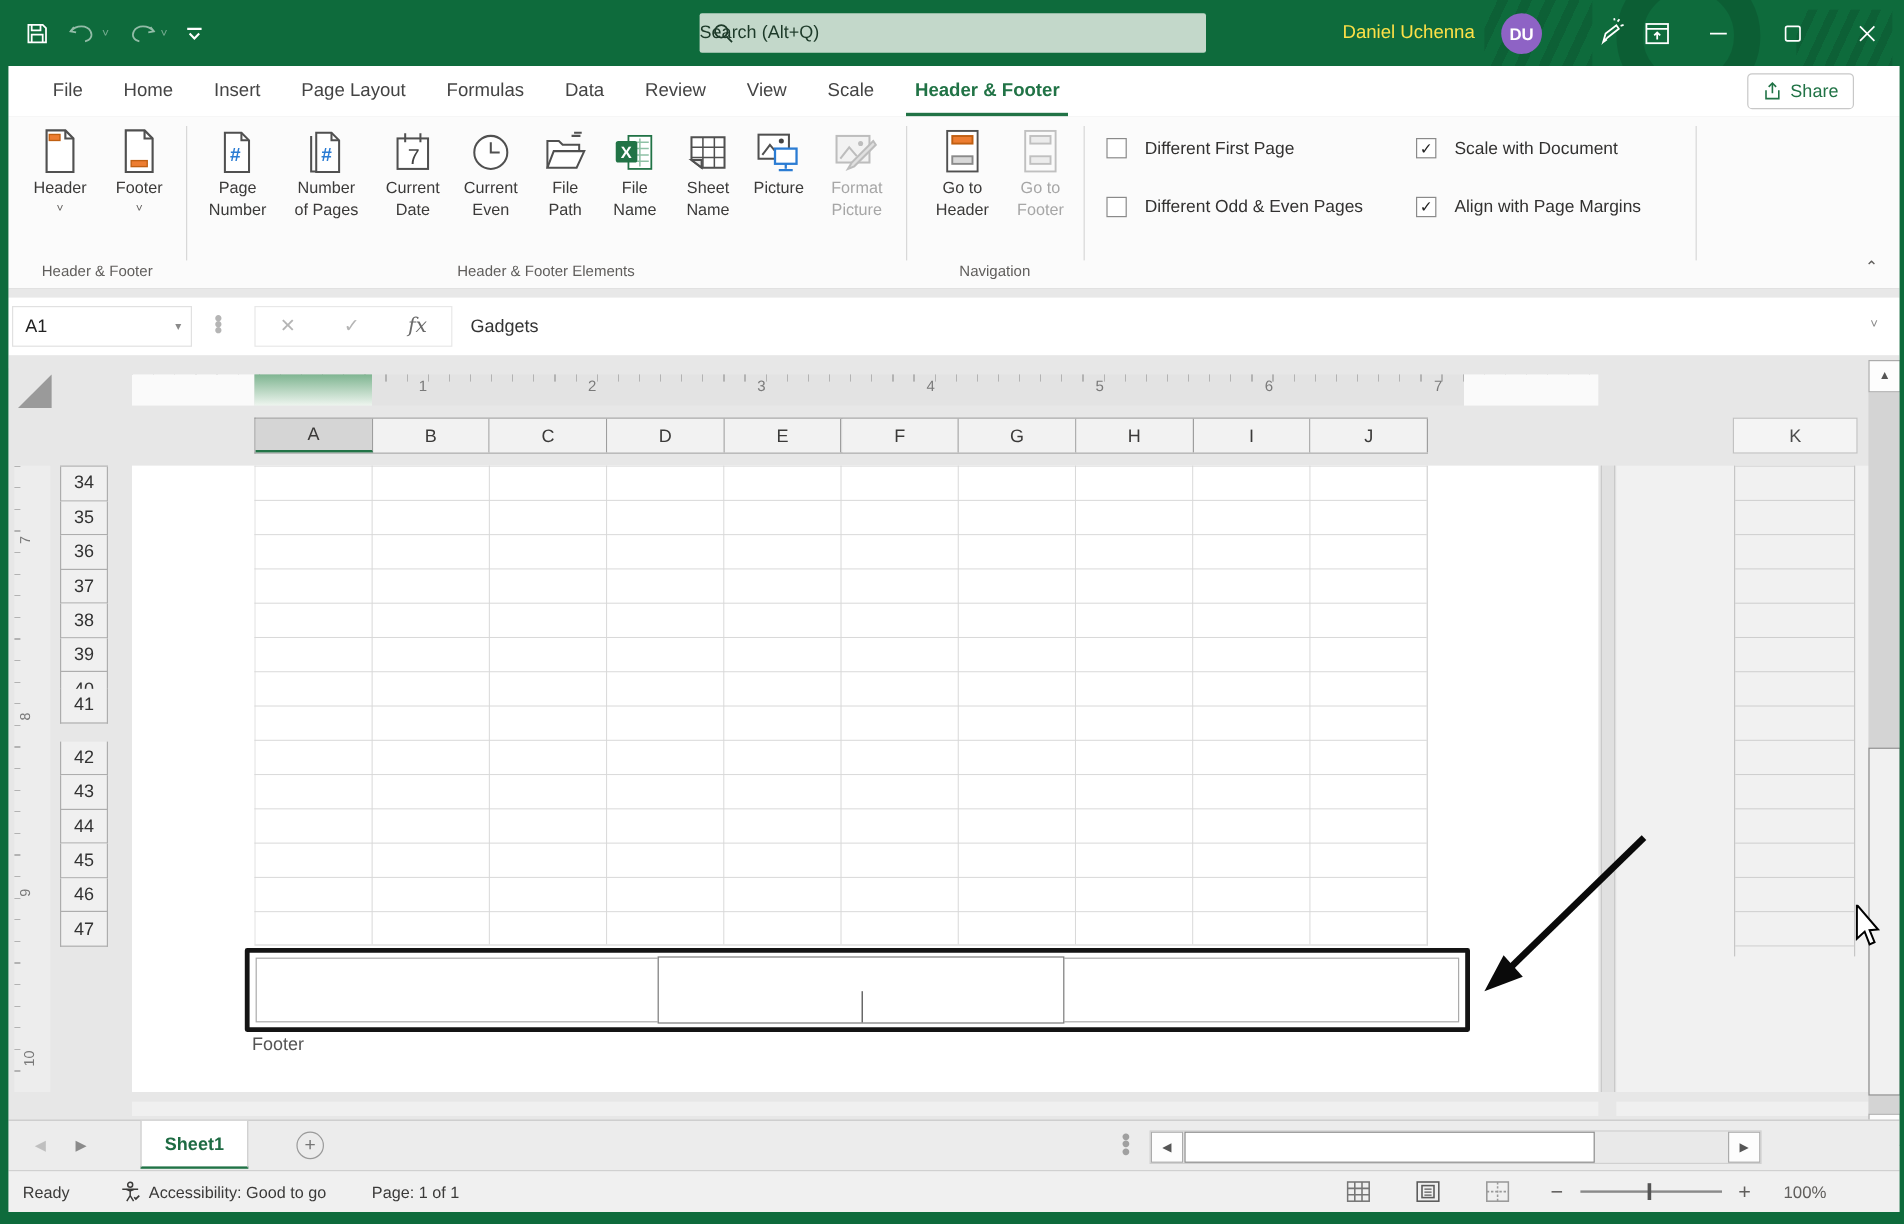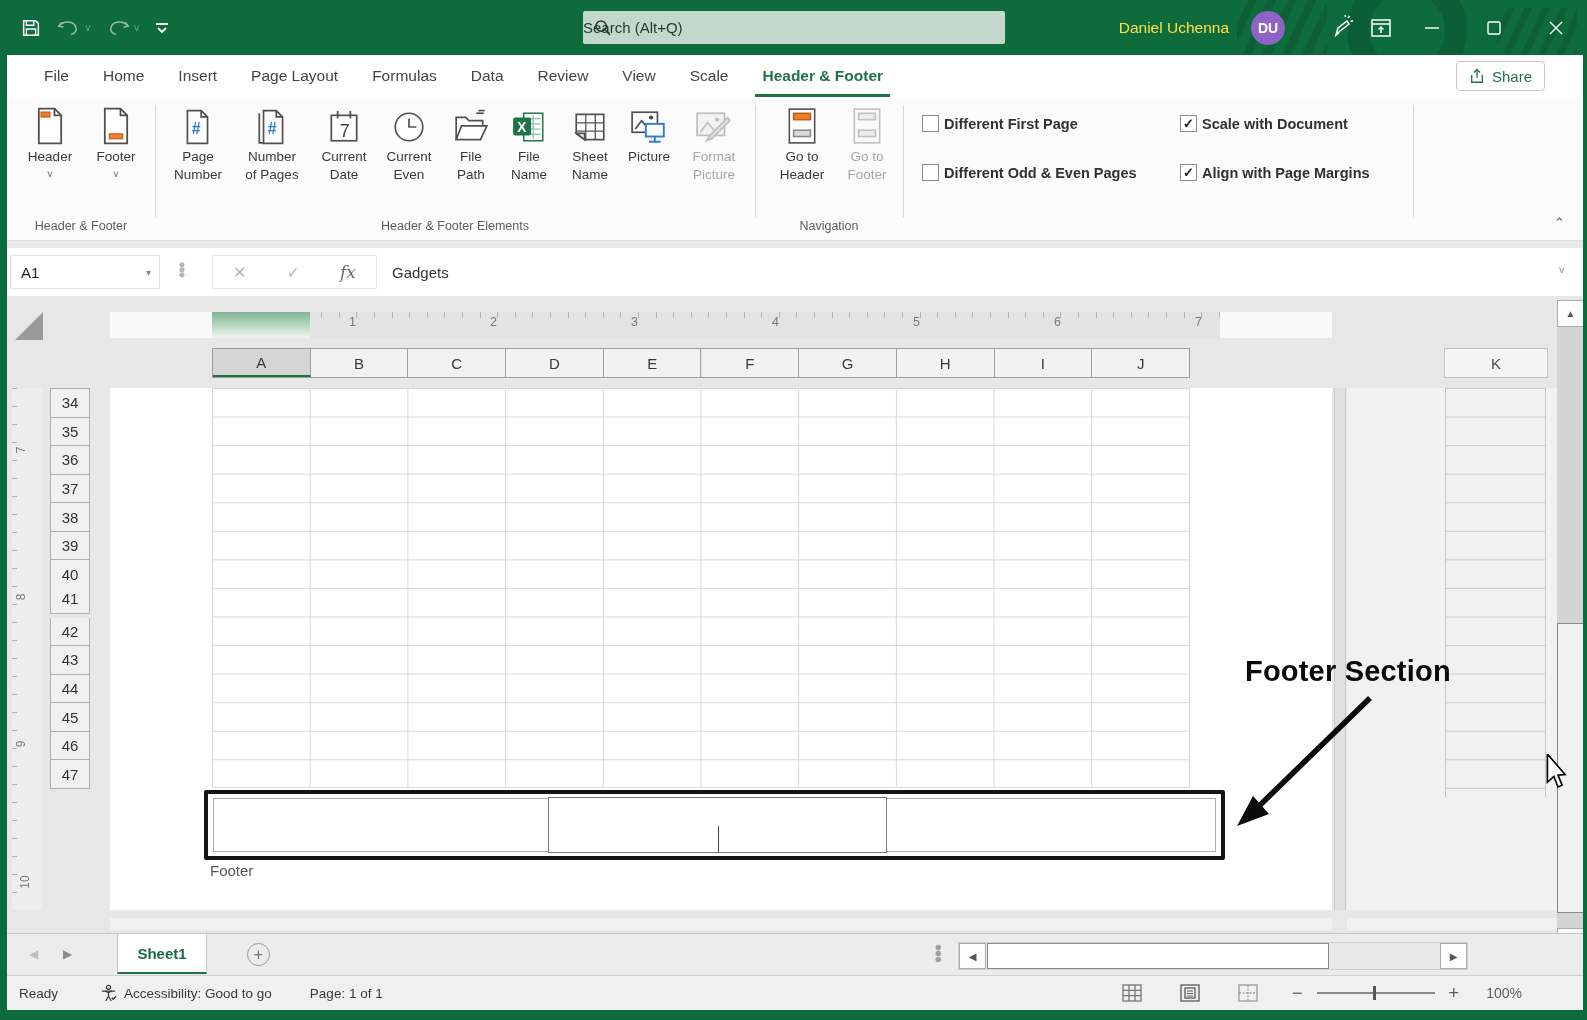--- a/index.html
+++ b/index.html
@@ -31,21 +31,21 @@
   .sharebtn { position:absolute; right:38px; top:6px; height:30px; border:1px solid #c8c8c8; border-radius:4px; display:flex; align-items:center; gap:7px; padding:0 12px; color:#217346; font-size:15px; background:#fff; }
 
   
   .ribbon { position:absolute; left:7px; top:97px; width:1576px; height:144px; background:#fbfbfb; border-bottom:1px solid #e1e1e1; }
   .rsep { position:absolute; top:8px; height:112px; width:1px; background:#d8d8d8; }
   .grouplabel { position:absolute; top:122px; font-size:12.5px; color:#605e5c; text-align:center; }
   .bigbtn { position:absolute; top:8px; display:flex; flex-direction:column; align-items:center; color:#3b3a39; font-size:13.5px; line-height:1.3; text-align:center; }
   .bigbtn .ic { height:40px; display:flex; align-items:flex-end; justify-content:center; margin-bottom:3px; }
   .bigbtn.disabled { color:#a6a6a6; }
   .chev { font-size:10px; color:#605e5c; margin-top:2px; }
-  .ckrow { position:absolute; display:flex; align-items:center; gap:5px; font-size:14.5px; color:#323130;font-weight:bold; }
+  .ckrow { position:absolute; display:flex; align-items:center; gap:15px; font-size:14.5px; color:#323130; }
   .ckbox { width:17px; height:17px; background:#fff; border:1px solid #8a8a8a; display:flex; align-items:center; justify-content:center; font-size:13px; color:#222; }
   .collapse-chev { position:absolute; right:18px; top:118px; color:#605e5c; font-size:13px; }
 
   
   .fgap { position:absolute; left:7px; top:241px; width:1576px; height:7px; background:#e8e8e8; }
   .formulabar { position:absolute; left:7px; top:248px; width:1576px; height:60px; background:#fff; border-bottom:1px solid #cfcfcf; }
   .namebox { position:absolute; left:3px; top:7px; width:150px; height:34px; border:1px solid #e1e1e1; display:flex; align-items:center; padding-left:10px; font-size:15px; color:#222; }
   .namebox .dd { margin-left:auto; padding-right:8px; color:#8a8a8a; font-size:10px; }
   .fbtns { position:absolute; left:205px; top:7px; width:165px; height:34px; border:1px solid #e8e8e8; display:flex; align-items:center; justify-content:space-around; color:#b5b5b5; font-size:16px; }
   .fx { font-family:"DejaVu Serif", serif; font-style:italic; color:#6a6a6a; font-size:17px; }
@@ -472,21 +472,21 @@
         </div>
       </div>
     <div class="rowgutter" id="rowgutter">
         <div class="rownum" style="top: 0px; height: 28.57px;">34</div>
         <div class="rownum" style="top: 28.57px; height: 28.57px;">35</div>
         <div class="rownum" style="top: 57.14px; height: 28.57px;">36</div>
         <div class="rownum" style="top: 85.71px; height: 28.57px;">37</div>
         <div class="rownum" style="top: 114.28px; height: 28.57px;">38</div>
         <div class="rownum" style="top: 142.85px; height: 28.57px;">39</div>
         <div class="rownum" style="top: 171.42px; height: 28.57px;">40</div>
-        <div class="rownum" style="top: 196px; height: 28.57px;">41</div>
+        <div class="rownum" style="top: 185px; height: 28.57px;">41</div>
         <div class="rownum" style="top: 228.56px; height: 28.57px;">42</div>
         <div class="rownum" style="top: 257.13px; height: 28.57px;">43</div>
         <div class="rownum" style="top: 285.7px; height: 28.57px;">44</div>
         <div class="rownum" style="top: 314.27px; height: 28.57px;">45</div>
         <div class="rownum" style="top: 342.84px; height: 28.57px;">46</div>
         <div class="rownum" style="top: 371.41px; height: 28.57px;">47</div>
       </div>
     <div class="grid"></div>
 
     <div class="pagegap"></div>
@@ -498,21 +498,20 @@
       <div class="footer-inner"></div>
       <div class="footer-center">
         <div class="caret"></div>
       </div>
     </div>
     <div class="footerlabel">Footer</div>
 
     <div class="pb-strip" style="left:103px;width:1222px;"></div>
     <div class="pb-strip" style="left:1340px;width:212px;"></div>
 
-    <div class="annotation">Footer Section</div>
     <svg class="abs" style="left:1218px;top:394px;" width="165" height="150" viewBox="0 0 165 150">
       <line x1="145" y1="8" x2="32" y2="118" stroke="#0a0a0a" stroke-width="5.5"></line>
       <polygon points="12,136 44,124 28,106" fill="#0a0a0a"></polygon>
     </svg>
 
     <div class="vscroll">
       <div class="vbtn" style="top:0;">▲</div>
       <div class="vthumb"></div>
       <div class="vbtn" style="bottom:0;">▼</div>
     </div>

